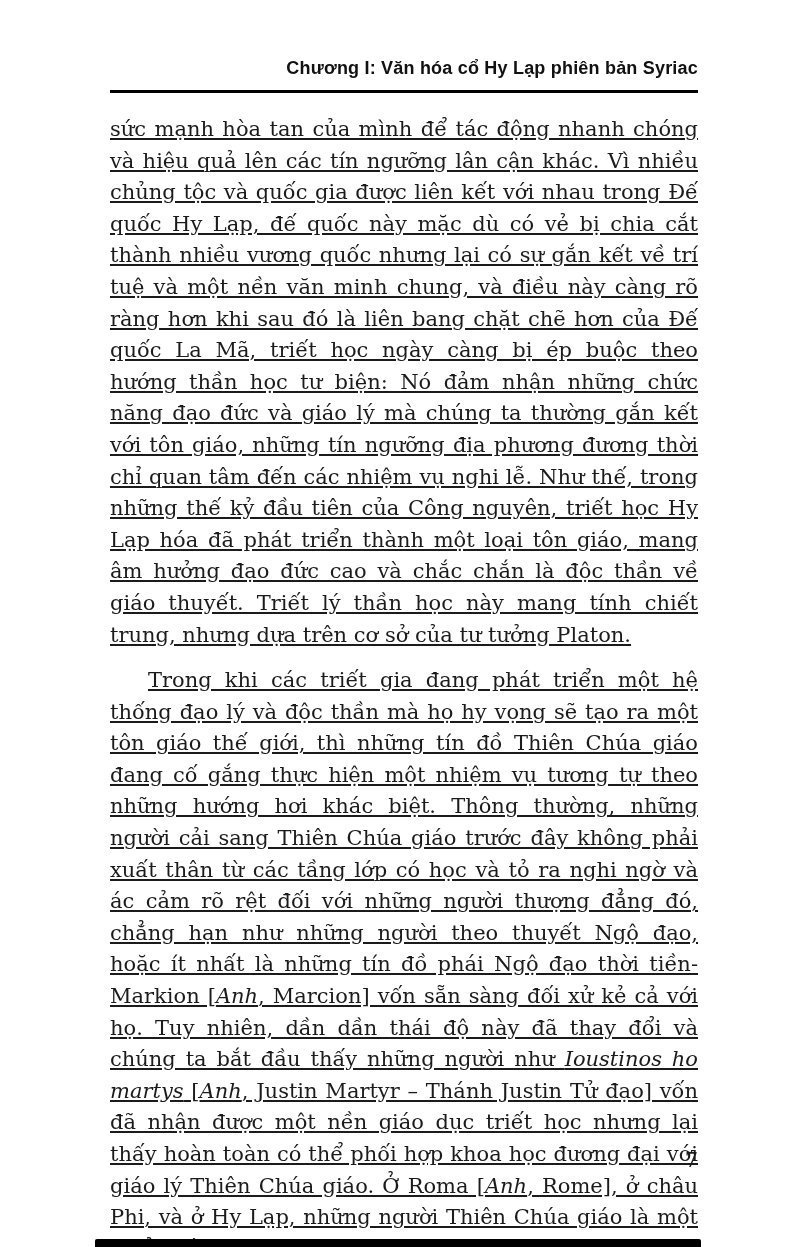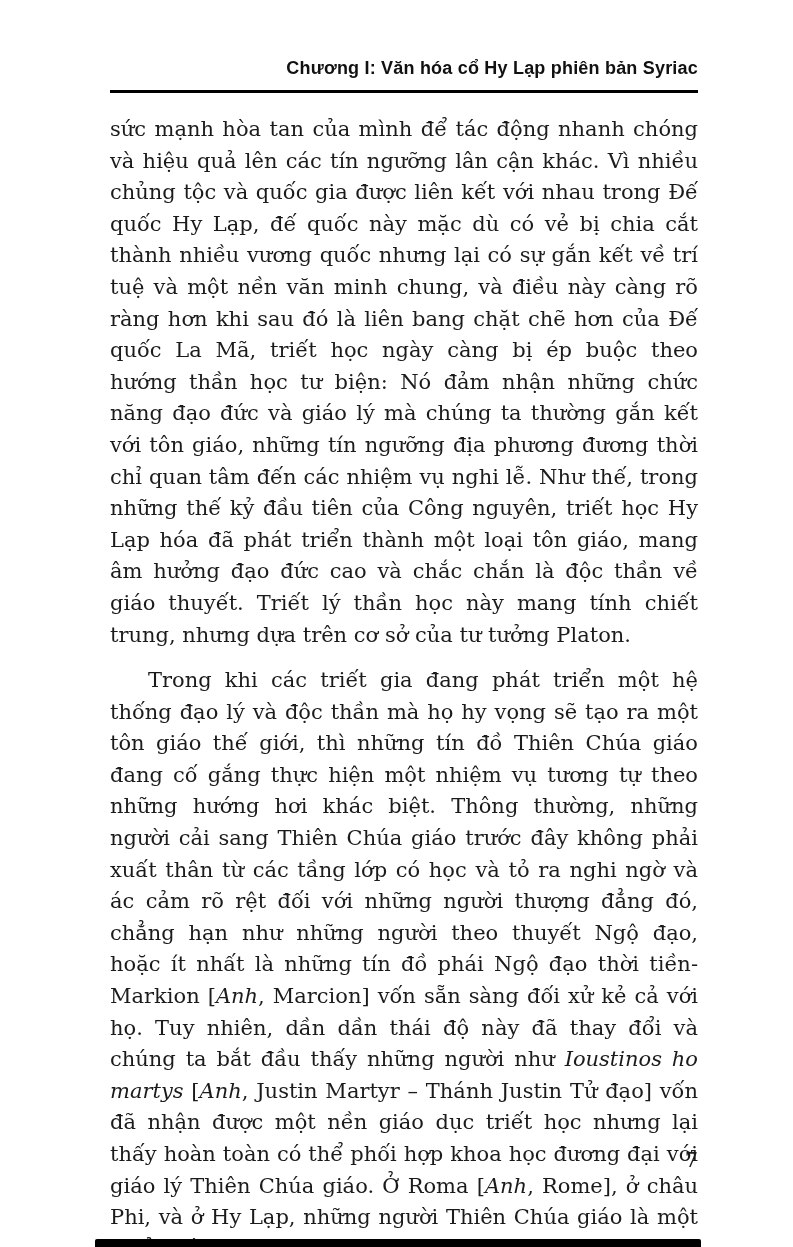--- a/index.html
+++ b/index.html
@@ -42,20 +42,21 @@
     top: 114px;
     left: 110px;
     width: 588px;
     font-size: 21px;
     line-height: 31.6px;
     text-align: justify;
     text-justify: inter-word;
   }
   .para {
     margin: 0;
+    text-decoration: underline;
   }
   .para.indent {
     margin-top: 14px;
     text-indent: 38px;
   }
   .para em {
     font-style: italic;
   }
   .page-number {
     position: absolute;

